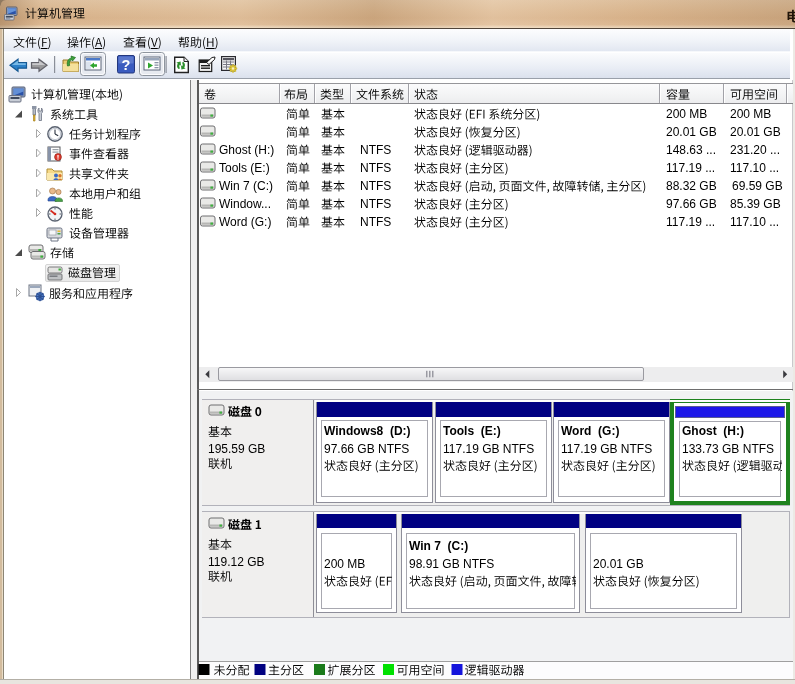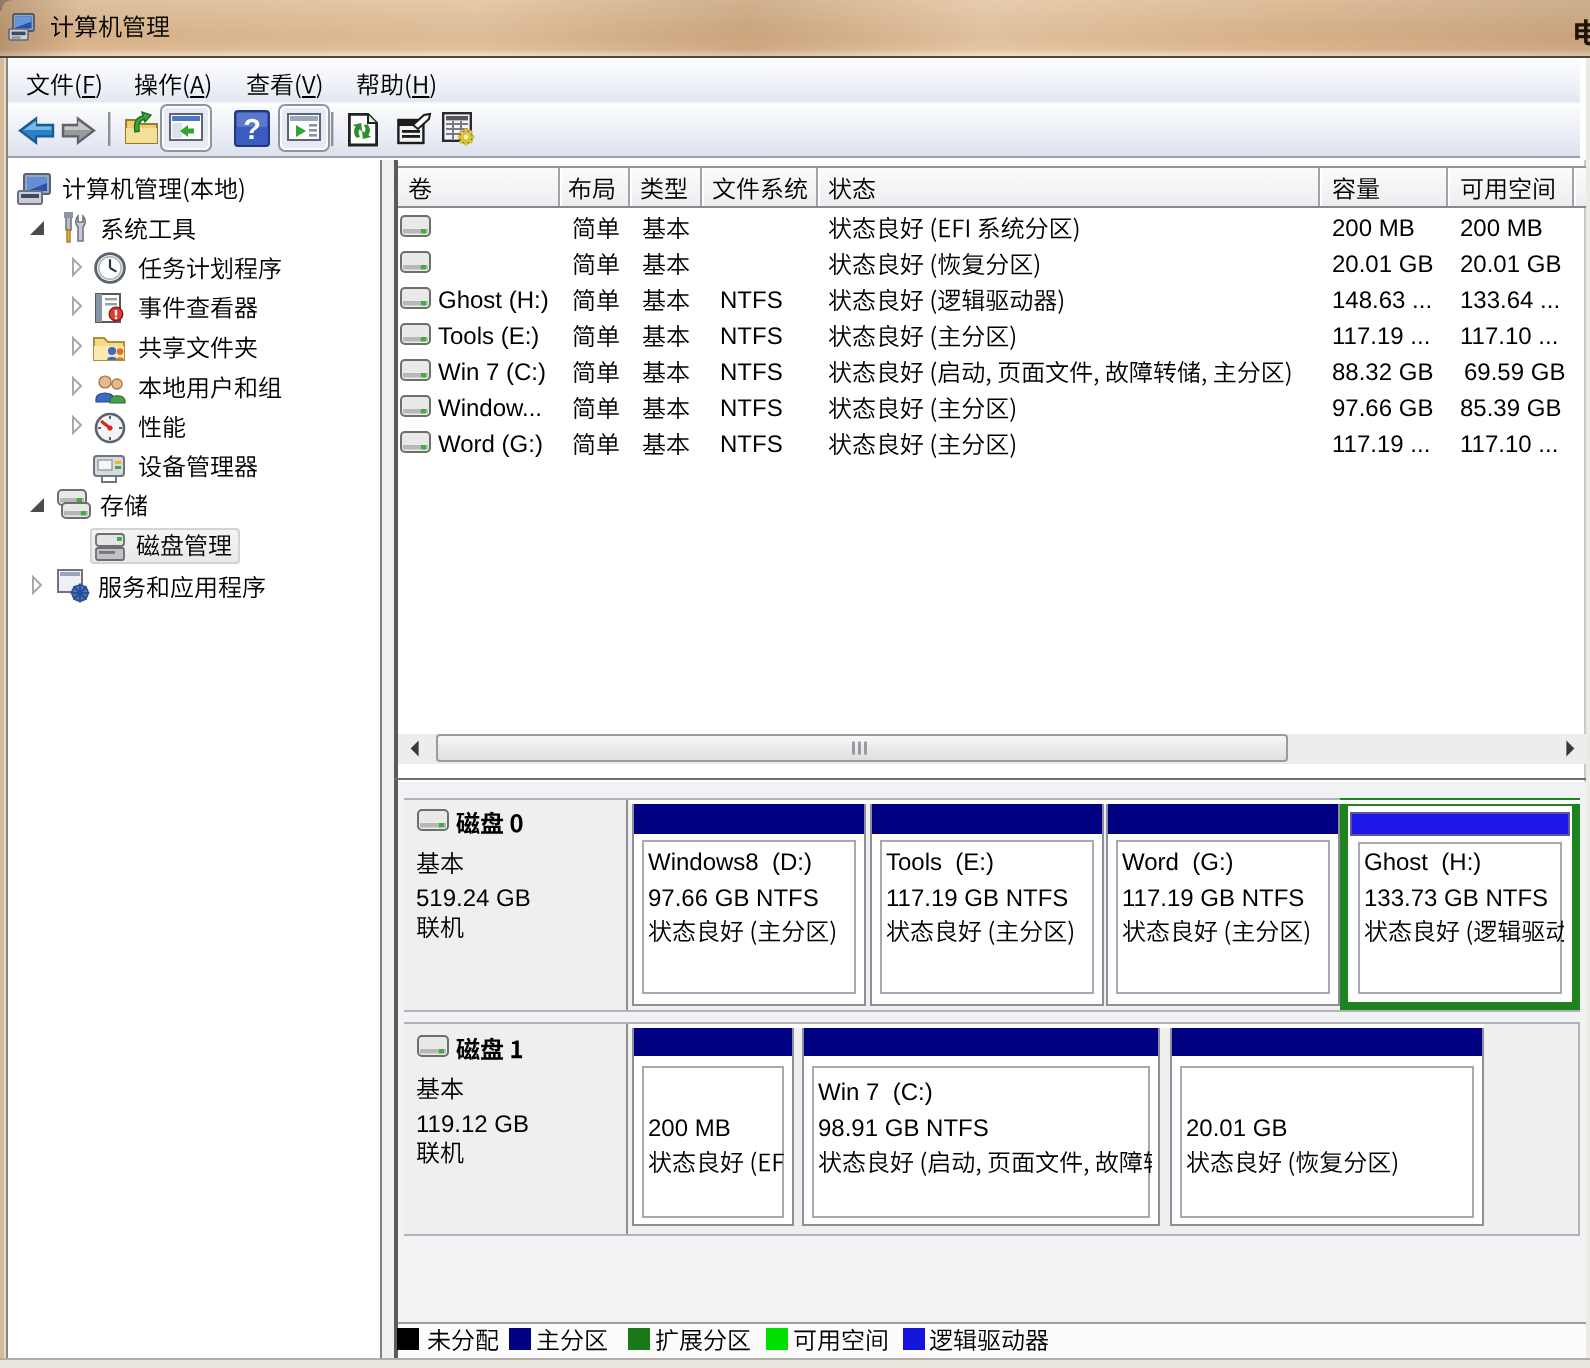--- a/index.html
+++ b/index.html
@@ -1,19 +1,19 @@
 <!DOCTYPE html>
 <html><head><meta charset="utf-8"><style>
 
 *{margin:0;padding:0;box-sizing:border-box}
 body{width:795px;height:684px;overflow:hidden;position:relative;background:#fff;
  font-family:"Liberation Sans",sans-serif;-webkit-font-smoothing:antialiased}
 .abs{position:absolute}
 .t{position:absolute;font:12px/14px "Liberation Sans",sans-serif;color:#000;white-space:pre;z-index:30}
-.t.b{font-weight:normal}
+.t.b{font-weight:bold}
 #titlebar{left:0;top:0;width:795px;height:29px;
  background:linear-gradient(180deg,#e0c2a0 0%,#dcba94 30%,#d8b28a 62%,#ddb993 85%,#efdcc2 96%,#e8d4b8 100%);}
 #titleshade{left:0;top:0;width:795px;height:29px;
  background:linear-gradient(90deg,rgba(110,75,42,.32),rgba(110,75,42,.02) 5%,rgba(255,244,226,.14) 30%,rgba(126,88,50,.16) 47%,rgba(255,240,222,.22) 62%,rgba(200,160,120,.10) 80%,rgba(110,75,42,.16) 100%);
  border-bottom:1px solid #51453a}
 #menubar{left:4px;top:29px;width:786px;height:23px;
  background:linear-gradient(180deg,#fdfdfe 0%,#f0f3f8 55%,#e2e7f1 100%);border-bottom:1px solid #f6f8fb}
 #toolbar{left:4px;top:53px;width:786px;height:26px;
  background:linear-gradient(180deg,#fbfcfd 0%,#e9edf5 60%,#dbe1ed 100%);border-bottom:1px solid #9aa0aa}
 #contentbg{left:4px;top:80px;width:789px;height:598.5px;background:#f0f0f0}
@@ -115,42 +115,42 @@
 <div class="t" style="left:360px;top:179.4px">NTFS</div>
 <div class="t" style="left:219px;top:197.4px">Window...</div>
 <div class="t" style="left:360px;top:197.4px">NTFS</div>
 <div class="t" style="left:219px;top:215.4px">Word (G:)</div>
 <div class="t" style="left:360px;top:215.4px">NTFS</div>
 <div class="t" style="left:666px;top:107.4px">200 MB</div>
 <div class="t" style="left:730px;top:107.4px">200 MB</div>
 <div class="t" style="left:666px;top:125.4px">20.01 GB</div>
 <div class="t" style="left:730px;top:125.4px">20.01 GB</div>
 <div class="t" style="left:666px;top:143.4px">148.63 ...</div>
-<div class="t" style="left:730px;top:143.4px">133.64 ...</div>
+<div class="t" style="left:730px;top:143.4px">231.20 ...</div>
 <div class="t" style="left:666px;top:161.4px">117.19 ...</div>
 <div class="t" style="left:730px;top:161.4px">117.10 ...</div>
 <div class="t" style="left:666px;top:179.4px">88.32 GB</div>
 <div class="t" style="left:732px;top:179.4px">69.59 GB</div>
 <div class="t" style="left:666px;top:197.4px">97.66 GB</div>
 <div class="t" style="left:730px;top:197.4px">85.39 GB</div>
 <div class="t" style="left:666px;top:215.4px">117.19 ...</div>
 <div class="t" style="left:730px;top:215.4px">117.10 ...</div>
 <div class="t b" style="left:324px;top:424.4px">Windows8&nbsp;&nbsp;(D:)</div>
 <div class="t b" style="left:443px;top:424.4px">Tools&nbsp;&nbsp;(E:)</div>
 <div class="t b" style="left:561px;top:424.4px">Word&nbsp;&nbsp;(G:)</div>
 <div class="t b" style="left:682px;top:424.4px">Ghost&nbsp;&nbsp;(H:)</div>
 <div class="t" style="left:324px;top:442.3px">97.66 GB NTFS</div>
 <div class="t" style="left:443px;top:442.3px">117.19 GB NTFS</div>
 <div class="t" style="left:561px;top:442.3px">117.19 GB NTFS</div>
 <div class="t" style="left:682px;top:442.3px">133.73 GB NTFS</div>
 <div class="t b" style="left:409px;top:538.8px">Win 7&nbsp;&nbsp;(C:)</div>
 <div class="t" style="left:324px;top:556.8px">200 MB</div>
 <div class="t" style="left:409px;top:556.8px">98.91 GB NTFS</div>
 <div class="t" style="left:593px;top:556.8px">20.01 GB</div>
-<div class="t" style="left:208px;top:441.5px">519.24 GB</div>
+<div class="t" style="left:208px;top:441.5px">195.59 GB</div>
 <div class="t" style="left:208px;top:554.5px">119.12 GB</div>
 <svg class="ov" width="795" height="684" viewBox="0 0 795 684">
     <defs>
 <path id="g0" d="M425 823C456 774 489 707 502 666L575 690C560 731 525 797 494 844ZM51 660V595H207C266 442 347 308 452 200C342 105 205 36 38 -13C52 -28 73 -60 80 -76C249 -21 388 52 502 152C616 50 754 -26 919 -72C930 -53 950 -25 965 -10C804 31 666 104 554 200C656 305 735 434 795 595H953V660ZM503 247C405 345 330 462 276 595H718C666 455 595 340 503 247Z"></path>
 <path id="g1" d="M317 337V271H607V-78H674V271H950V337H674V566H907V632H674V826H607V632H464C477 678 489 727 499 776L434 789C411 657 369 528 311 443C327 436 355 419 368 410C396 453 421 506 442 566H607V337ZM272 835C218 682 129 530 34 432C47 416 67 382 73 366C107 403 140 445 171 492V-76H235V596C274 666 308 741 336 815Z"></path>
 <path id="g2" d="M240 -195 290 -172C204 -31 161 139 161 310C161 481 204 650 290 792L240 816C148 666 93 505 93 310C93 113 148 -47 240 -195Z"></path>
 <path id="g3" d="M102 0H185V334H467V404H185V662H518V732H102Z"></path>
 <path id="g4" d="M91 -195C183 -47 238 113 238 310C238 505 183 666 91 816L41 792C127 650 170 481 170 310C170 139 127 -31 41 -172Z"></path>
 <path id="g5" d="M521 745H761V632H521ZM462 796V580H823V796ZM414 483H555V362H414ZM360 534V311H610V534ZM725 483H870V362H725ZM670 534V311H927V534ZM163 838V635H48V572H163V346C116 329 73 314 39 303L57 238L163 279V1C163 -10 160 -14 149 -14C140 -14 110 -14 75 -13C84 -30 92 -58 95 -74C145 -74 177 -72 198 -61C218 -51 226 -33 226 2V304L328 343L317 403L226 369V572H322V635H226V838ZM608 310V232H341V175H563C494 98 382 31 277 -2C291 -14 310 -38 320 -54C423 -16 534 56 608 141V-79H672V146C737 67 833 -8 921 -46C931 -29 951 -6 965 6C876 38 777 104 716 175H950V232H672V310Z"></path>
 <path id="g6" d="M528 826C478 679 396 533 305 439C320 428 347 404 357 393C409 450 458 524 502 606H577V-77H645V170H951V233H645V392H937V454H645V606H960V670H534C556 715 575 762 592 809ZM291 835C234 681 139 529 38 432C51 416 72 381 78 365C114 402 150 446 184 494V-76H251V599C291 668 326 741 355 815Z"></path>

